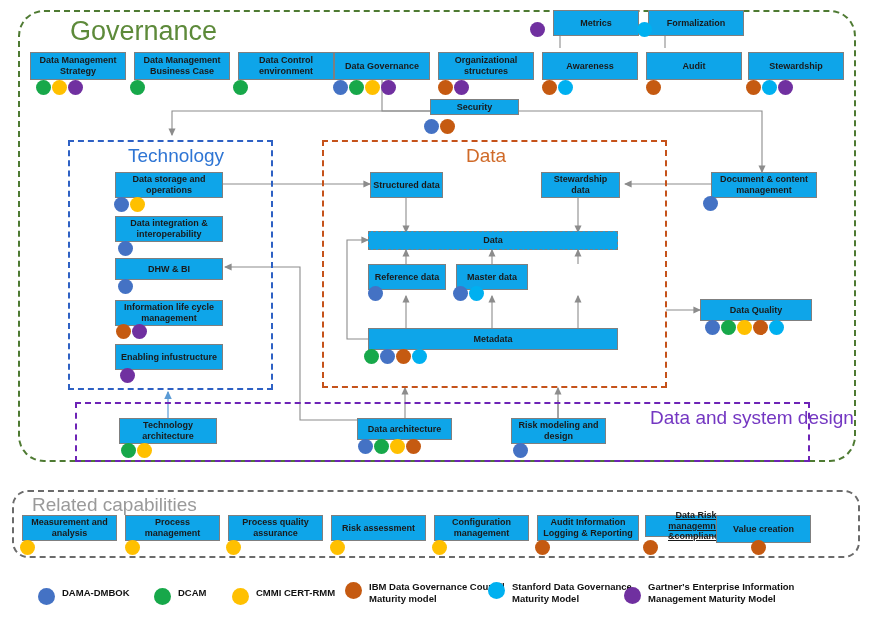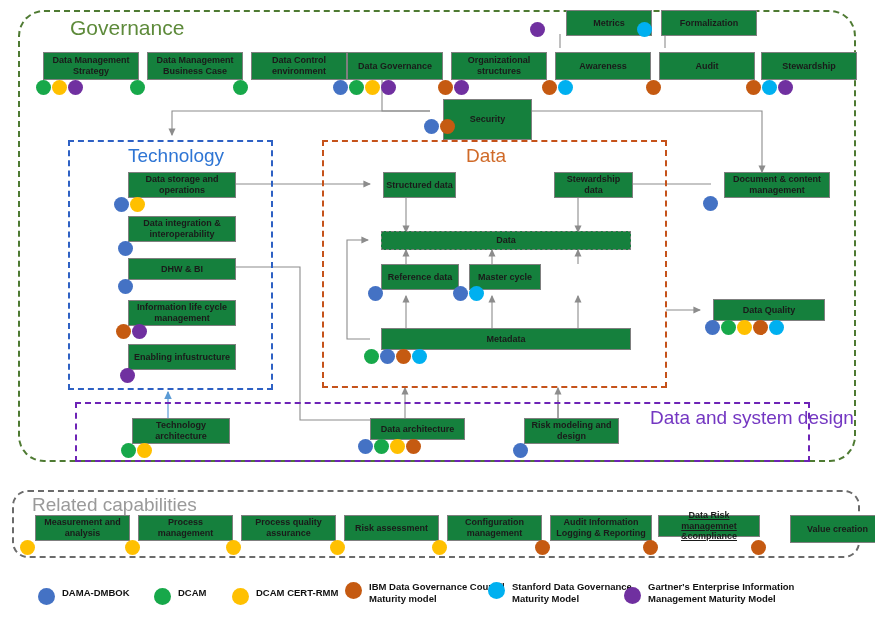--- a/index.html
+++ b/index.html
@@ -9,30 +9,30 @@
 
   
   .region{position:absolute;box-sizing:border-box;}
   .region-gov{border:2.5px dashed #4e7a32;border-radius:26px;}
   .region-tech{border:2.5px dashed #2e61c4;}
   .region-data{border:2.5px dashed #c5521a;}
   .region-dsd{border:2.5px dashed #6d23b6;}
   .region-rel{border:2.5px dashed #6b6b6b;border-radius:16px;}
 
   .region-title{position:absolute;white-space:nowrap;font-weight:400;}
-  .t-gov{color:#5d8a3a;font-size:21px;}
+  .t-gov{color:#5d8a3a;font-size:27px;}
   .t-tech{color:#2e75d4;font-size:19px;}
   .t-data{color:#d06a28;font-size:19px;}
   .t-dsd{color:#7437c2;font-size:19px;line-height:1.08;text-align:right;}
   .t-rel{color:#9a9a9a;font-size:19px;}
 
   
-  .box{position:absolute;box-sizing:border-box;border:1px solid #7f7f7f;background:#15803d;
+  .box{position:absolute;box-sizing:border-box;border:1px solid #7f7f7f;background:#0ea5e9;
        display:flex;align-items:center;justify-content:center;text-align:center;
-       font-size:9px;font-weight:bold;color:#1a1a1a;line-height:1.18;padding:1px 2px;z-index:3;margin-left:13px;}
+       font-size:9px;font-weight:bold;color:#1a1a1a;line-height:1.18;padding:1px 2px;z-index:3;}
   .box.dashed{border:1px dashed #7f7f7f;font-weight:bold;}
   .box .lbl{display:block;}
 
   
   .dots{position:absolute;display:flex;gap:1px;z-index:4;}
   .dot{width:15px;height:15px;border-radius:50%;display:block;}
 
   
   #legend{position:absolute;left:0;top:580px;width:875px;height:42px;}
   .leg-item{position:absolute;display:flex;align-items:flex-start;gap:7px;}
@@ -187,21 +187,21 @@
 
   <div class="box" style="left:748px;top:52px;width:96px;height:28px;">
     <span class="lbl">Stewardship</span>
   </div>
   <div class="dots" style="left:746px;top:80px;">
       <span class="dot" style="background: rgb(197, 90, 17);"></span>
       <span class="dot" style="background: rgb(0, 176, 240);"></span>
       <span class="dot" style="background: rgb(112, 48, 160);"></span>
     </div>
 
-  <div class="box" style="left:430px;top:99px;width:89px;height:41px;">
+  <div class="box" style="left:430px;top:99px;width:89px;height:16px;">
     <span class="lbl">Security</span>
   </div>
   <div class="dots" style="left:424px;top:119px;">
       <span class="dot" style="background: rgb(68, 114, 196);"></span>
       <span class="dot" style="background: rgb(197, 90, 17);"></span>
     </div>
 
   <div class="box" style="left:115px;top:172px;width:108px;height:26px;">
     <span class="lbl">Data storage and operations</span>
   </div>
@@ -249,21 +249,21 @@
     <span class="lbl">Data</span>
   </div>
   <div class="box" style="left:368px;top:264px;width:78px;height:26px;">
     <span class="lbl">Reference data</span>
   </div>
   <div class="dots" style="left:368px;top:286px;">
       <span class="dot" style="background: rgb(68, 114, 196);"></span>
     </div>
 
   <div class="box" style="left:456px;top:264px;width:72px;height:26px;">
-    <span class="lbl">Master cycle</span>
+    <span class="lbl">Master data</span>
   </div>
   <div class="dots" style="left:453px;top:286px;">
       <span class="dot" style="background: rgb(68, 114, 196);"></span>
       <span class="dot" style="background: rgb(0, 176, 240);"></span>
     </div>
 
 
   <div class="box" style="left:368px;top:328px;width:250px;height:22px;">
     <span class="lbl">Metadata</span>
   </div>
@@ -359,39 +359,39 @@
       <span class="dot" style="background: rgb(197, 90, 17);"></span>
     </div>
 
   <div class="box" style="left:645px;top:515px;width:102px;height:22px;text-decoration:underline;">
     <span class="lbl">Data Risk managemnet &amp;compliance</span>
   </div>
   <div class="dots" style="left:643px;top:540px;">
       <span class="dot" style="background: rgb(197, 90, 17);"></span>
     </div>
 
-  <div class="box" style="left:777px;top:515px;width:95px;height:28px;">
+  <div class="box" style="left:716px;top:515px;width:95px;height:28px;">
     <span class="lbl">Value creation</span>
   </div>
   <div class="dots" style="left:751px;top:540px;">
       <span class="dot" style="background: rgb(197, 90, 17);"></span>
     </div>
 
   <div id="legend">
     <div class="leg-item" style="left:38px;top:7px;">
       <span class="leg-dot" style="background: rgb(68, 114, 196);"></span>
       <span class="leg-txt">DAMA-DMBOK</span>
     </div>
     <div class="leg-item" style="left:154px;top:7px;">
       <span class="leg-dot" style="background: rgb(23, 168, 74);"></span>
       <span class="leg-txt">DCAM</span>
     </div>
     <div class="leg-item" style="left:232px;top:7px;">
       <span class="leg-dot" style="background: rgb(255, 192, 0);"></span>
-      <span class="leg-txt">DCAM CERT-RMM</span>
+      <span class="leg-txt">CMMI CERT-RMM</span>
     </div>
     <div class="leg-item" style="left:345px;top:1px;">
       <span class="leg-dot" style="background: rgb(197, 90, 17);"></span>
       <span class="leg-txt">IBM Data Governance Council
 Maturity model</span>
     </div>
     <div class="leg-item" style="left:488px;top:1px;">
       <span class="leg-dot" style="background: rgb(0, 176, 240);"></span>
       <span class="leg-txt">Stanford Data Governance
 Maturity Model</span>

